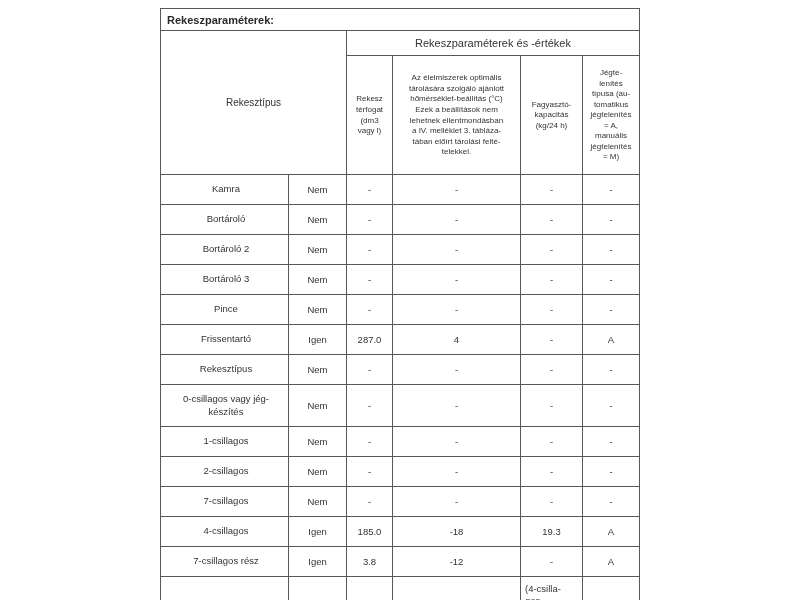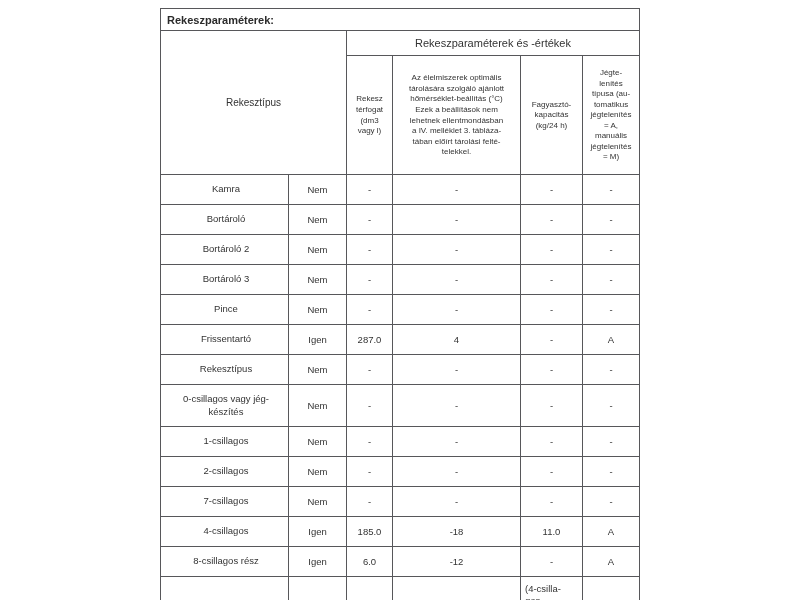--- a/index.html
+++ b/index.html
@@ -227,27 +227,27 @@
           <td class="c-mid">-</td>
           <td class="c-mid">-</td>
           <td class="c-mid">-</td>
           <td class="c-mid">-</td>
         </tr>
         <tr class="data">
           <td class="c-type">4-csillagos</td>
           <td class="c-mid">Igen</td>
           <td class="c-mid">185.0</td>
           <td class="c-mid">-18</td>
-          <td class="c-mid">11.0</td>
+          <td class="c-mid">19.3</td>
           <td class="c-mid">A</td>
         </tr>
         <tr class="data">
-          <td class="c-type">8-csillagos rész</td>
+          <td class="c-type">7-csillagos rész</td>
           <td class="c-mid">Igen</td>
-          <td class="c-mid">6.0</td>
+          <td class="c-mid">3.8</td>
           <td class="c-mid">-12</td>
           <td class="c-mid">-</td>
           <td class="c-mid">A</td>
         </tr>
         <tr class="data tall">
           <td class="c-type">Változtatható hőmérsék-
 letű rekesz</td>
           <td class="c-mid">-</td>
           <td class="c-mid">-</td>
           <td class="c-mid">-</td>

